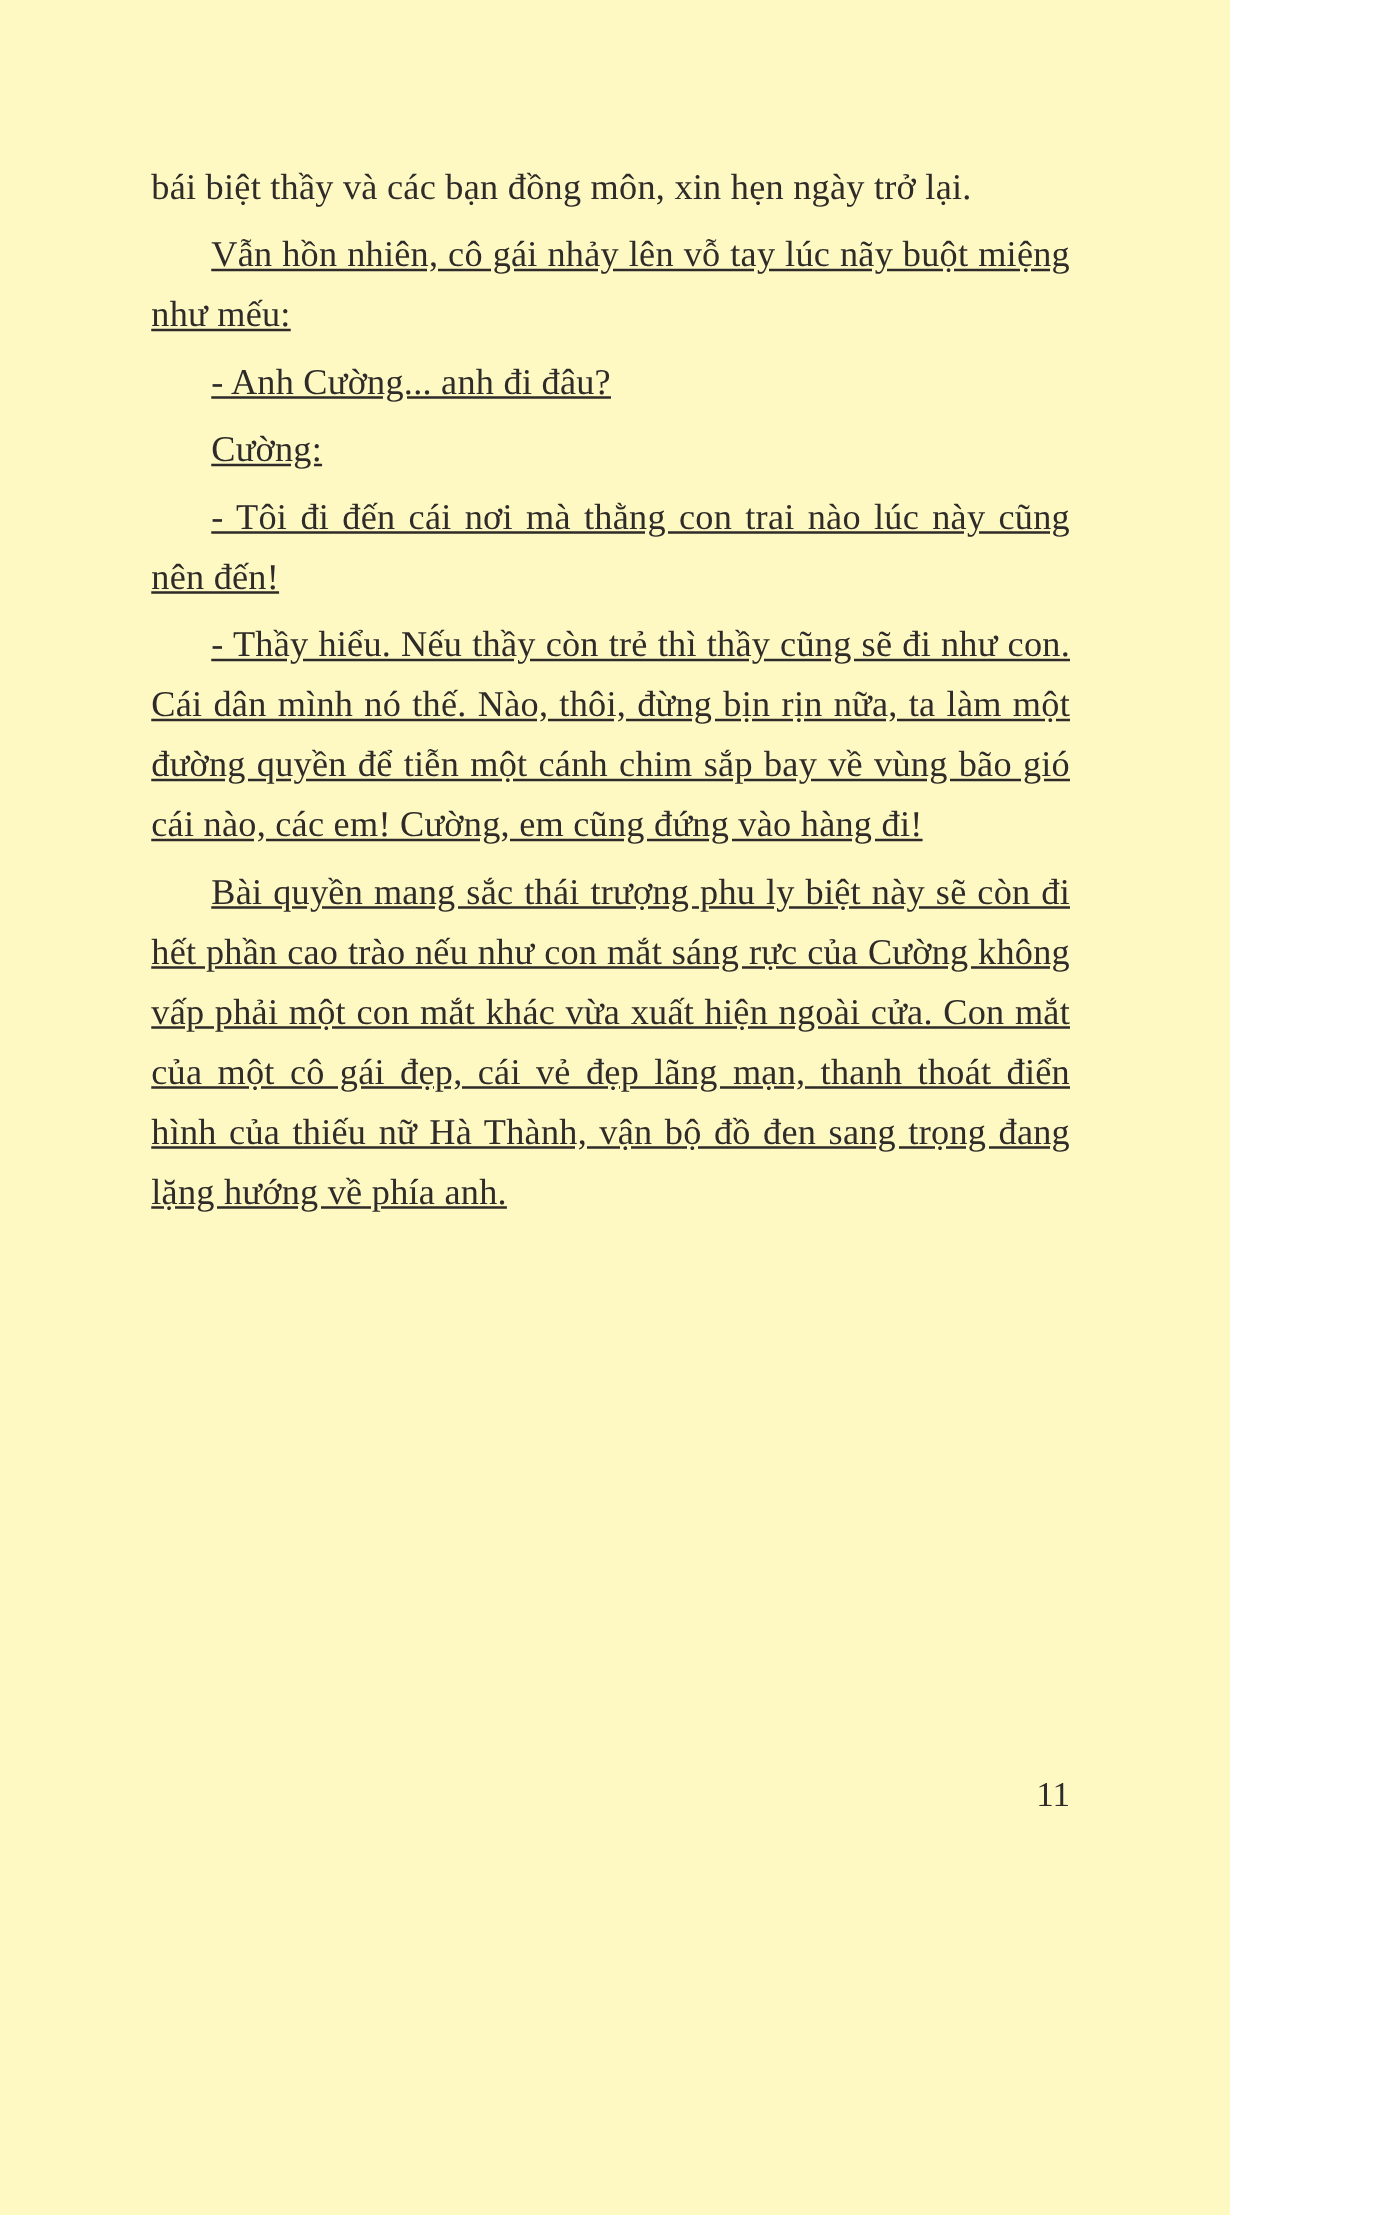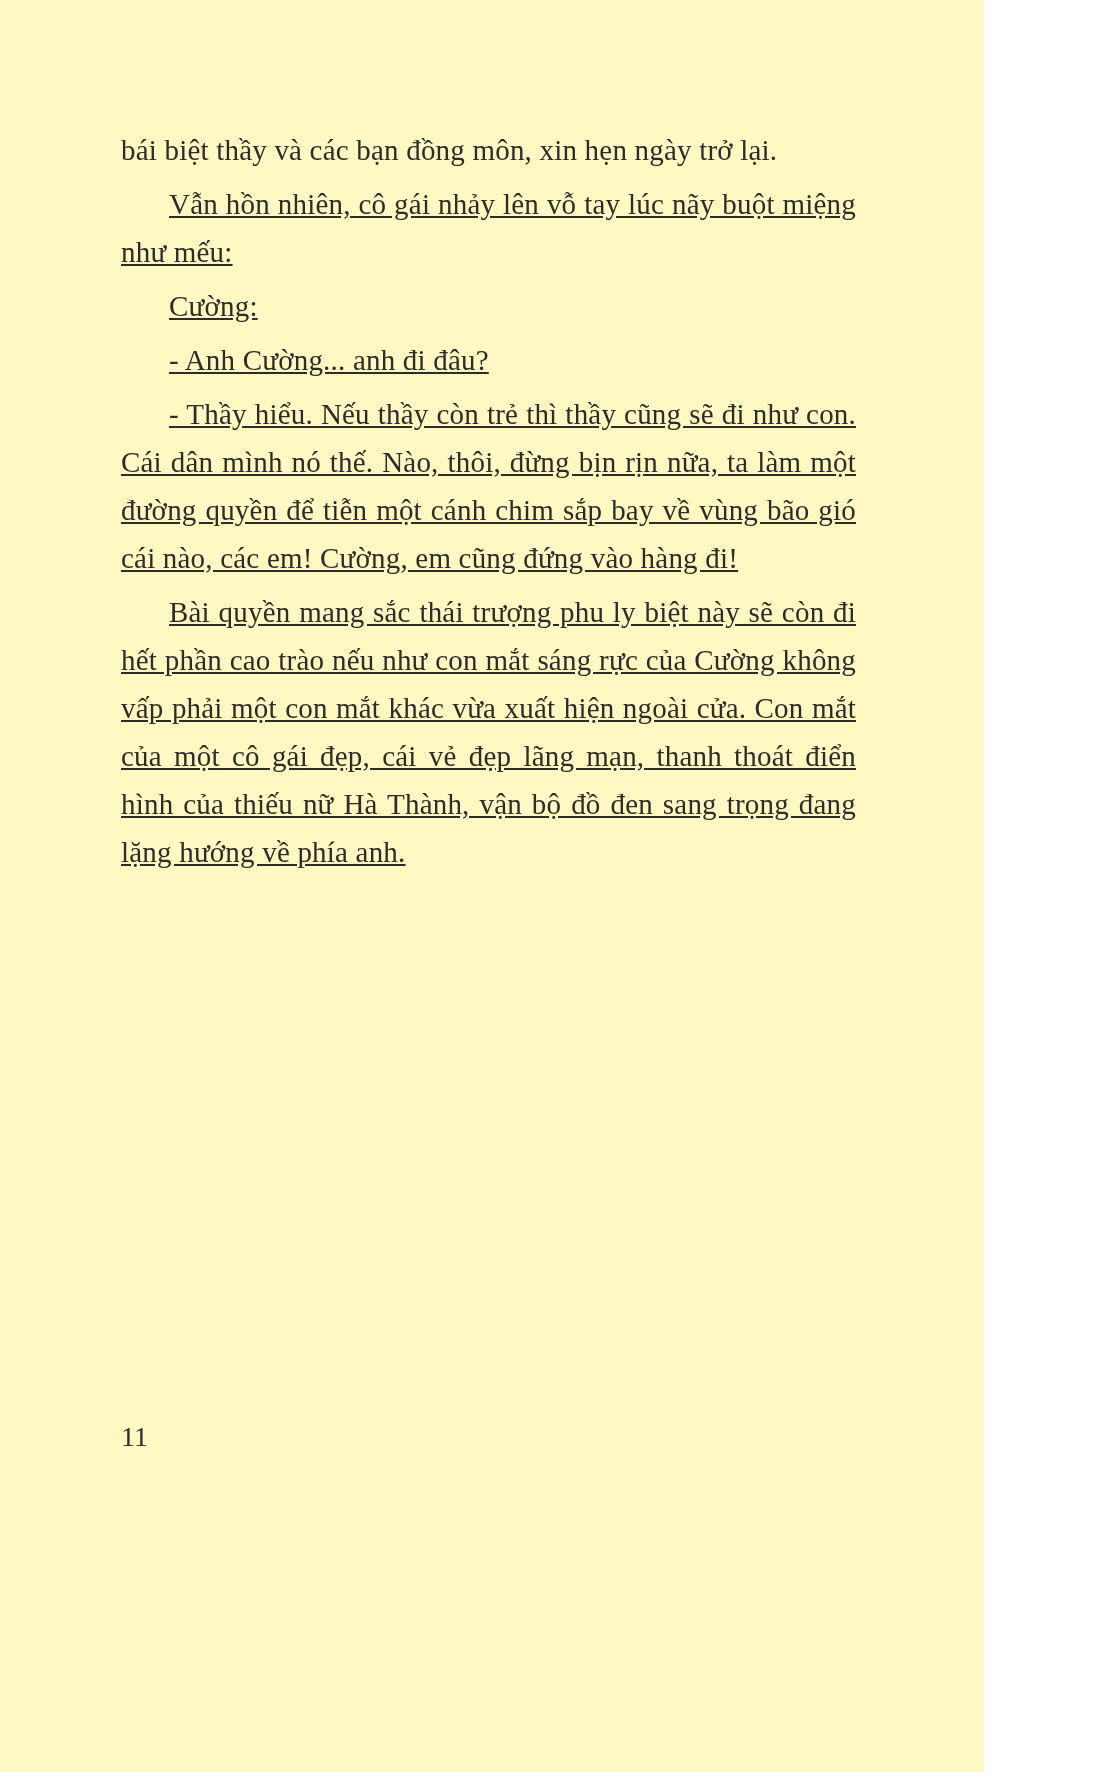--- a/index.html
+++ b/index.html
@@ -33,35 +33,36 @@
   .text-block p.indent {
     text-indent: 48px;
     text-decoration: underline;
   }
   
   .page-number {
     position: absolute;
     top: 1420px;
     left: 121px;
     width: 735px;
-    text-align: left;
+    text-align: right;
     font-size: 28px;
     line-height: 34px;
     color: #2e2b29;
   }
 </style>
 </head>
 <body>
 
 <div class="page">
 
   <div class="text-block">
     <p>bái biệt thầy và các bạn đồng môn, xin hẹn ngày trở lại.</p>
     <p class="indent">Vẫn hồn nhiên, cô gái nhảy lên vỗ tay lúc nãy buột miệng như mếu:</p>
+    <p class="indent">- Anh Cường... anh đi đâu?</p>
     <p class="indent">Cường:</p>
-    <p class="indent">- Anh Cường... anh đi đâu?</p>
+    <p class="indent">- Tôi đi đến cái nơi mà thằng con trai nào lúc này cũng nên đến!</p>
     <p class="indent">- Thầy hiểu. Nếu thầy còn trẻ thì thầy cũng sẽ đi như con. Cái dân mình nó thế. Nào, thôi, đừng bịn rịn nữa, ta làm một đường quyền để tiễn một cánh chim sắp bay về vùng bão gió cái nào, các em! Cường, em cũng đứng vào hàng đi!</p>
     <p class="indent">Bài quyền mang sắc thái trượng phu ly biệt này sẽ còn đi hết phần cao trào nếu như con mắt sáng rực của Cường không vấp phải một con mắt khác vừa xuất hiện ngoài cửa. Con mắt của một cô gái đẹp, cái vẻ đẹp lãng mạn, thanh thoát điển hình của thiếu nữ Hà Thành, vận bộ đồ đen sang trọng đang lặng hướng về phía anh.</p>
   </div>
 
   <div class="page-number">11</div>
 
 </div>
 
 </body></html>

